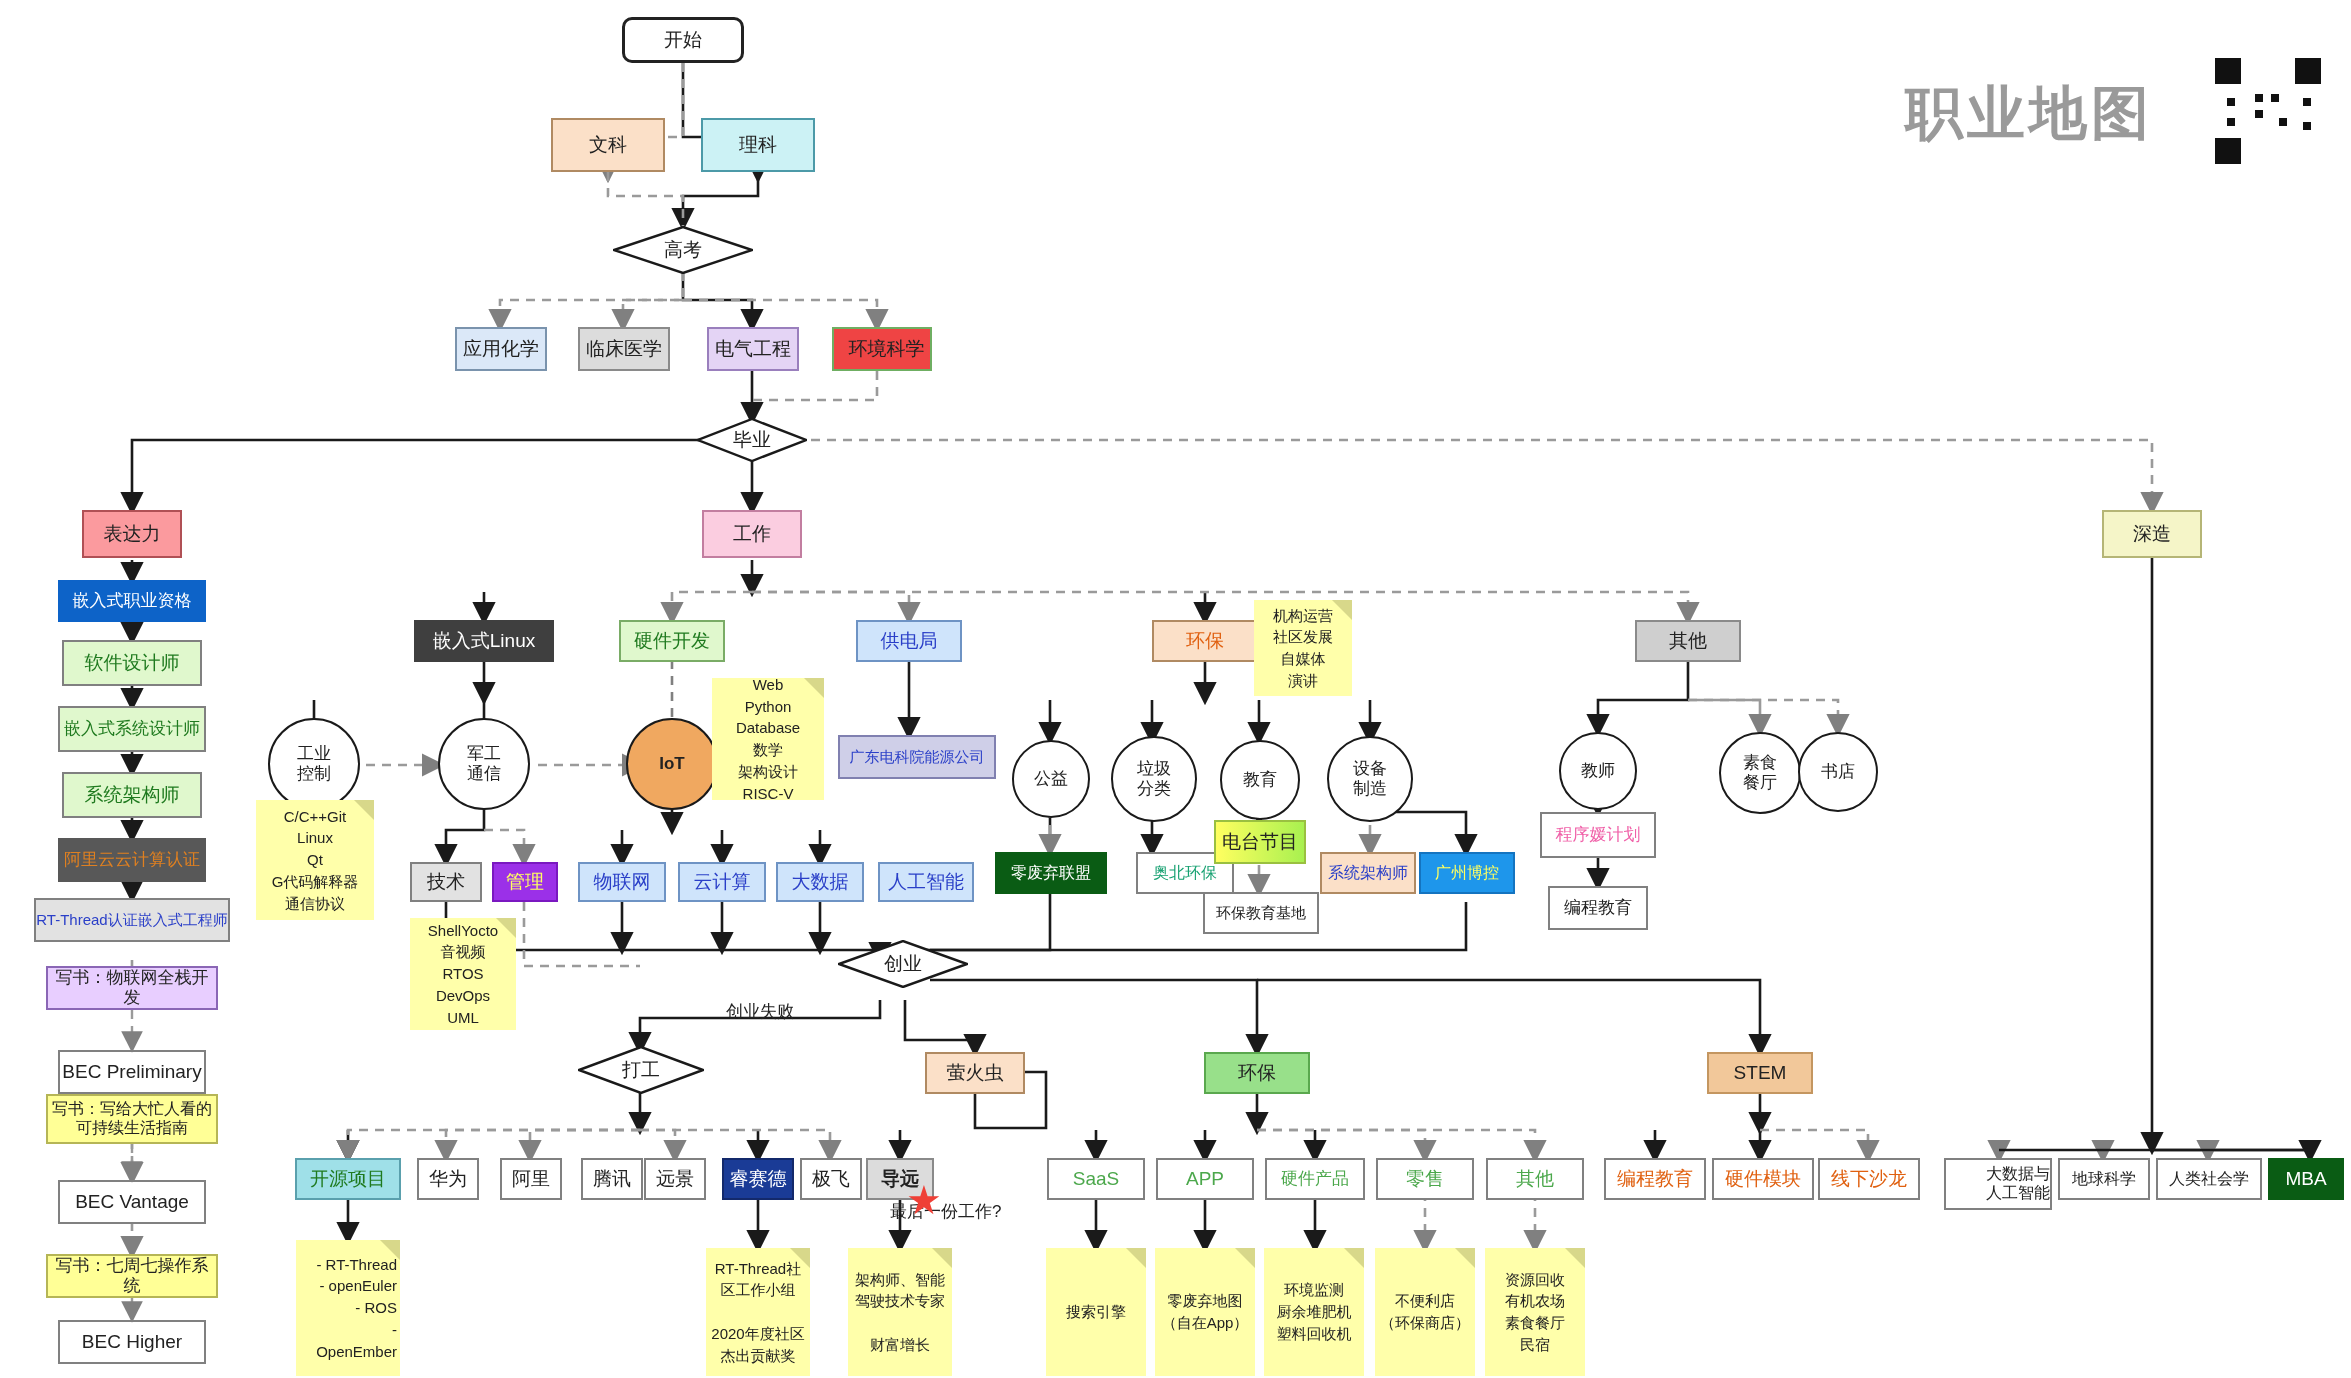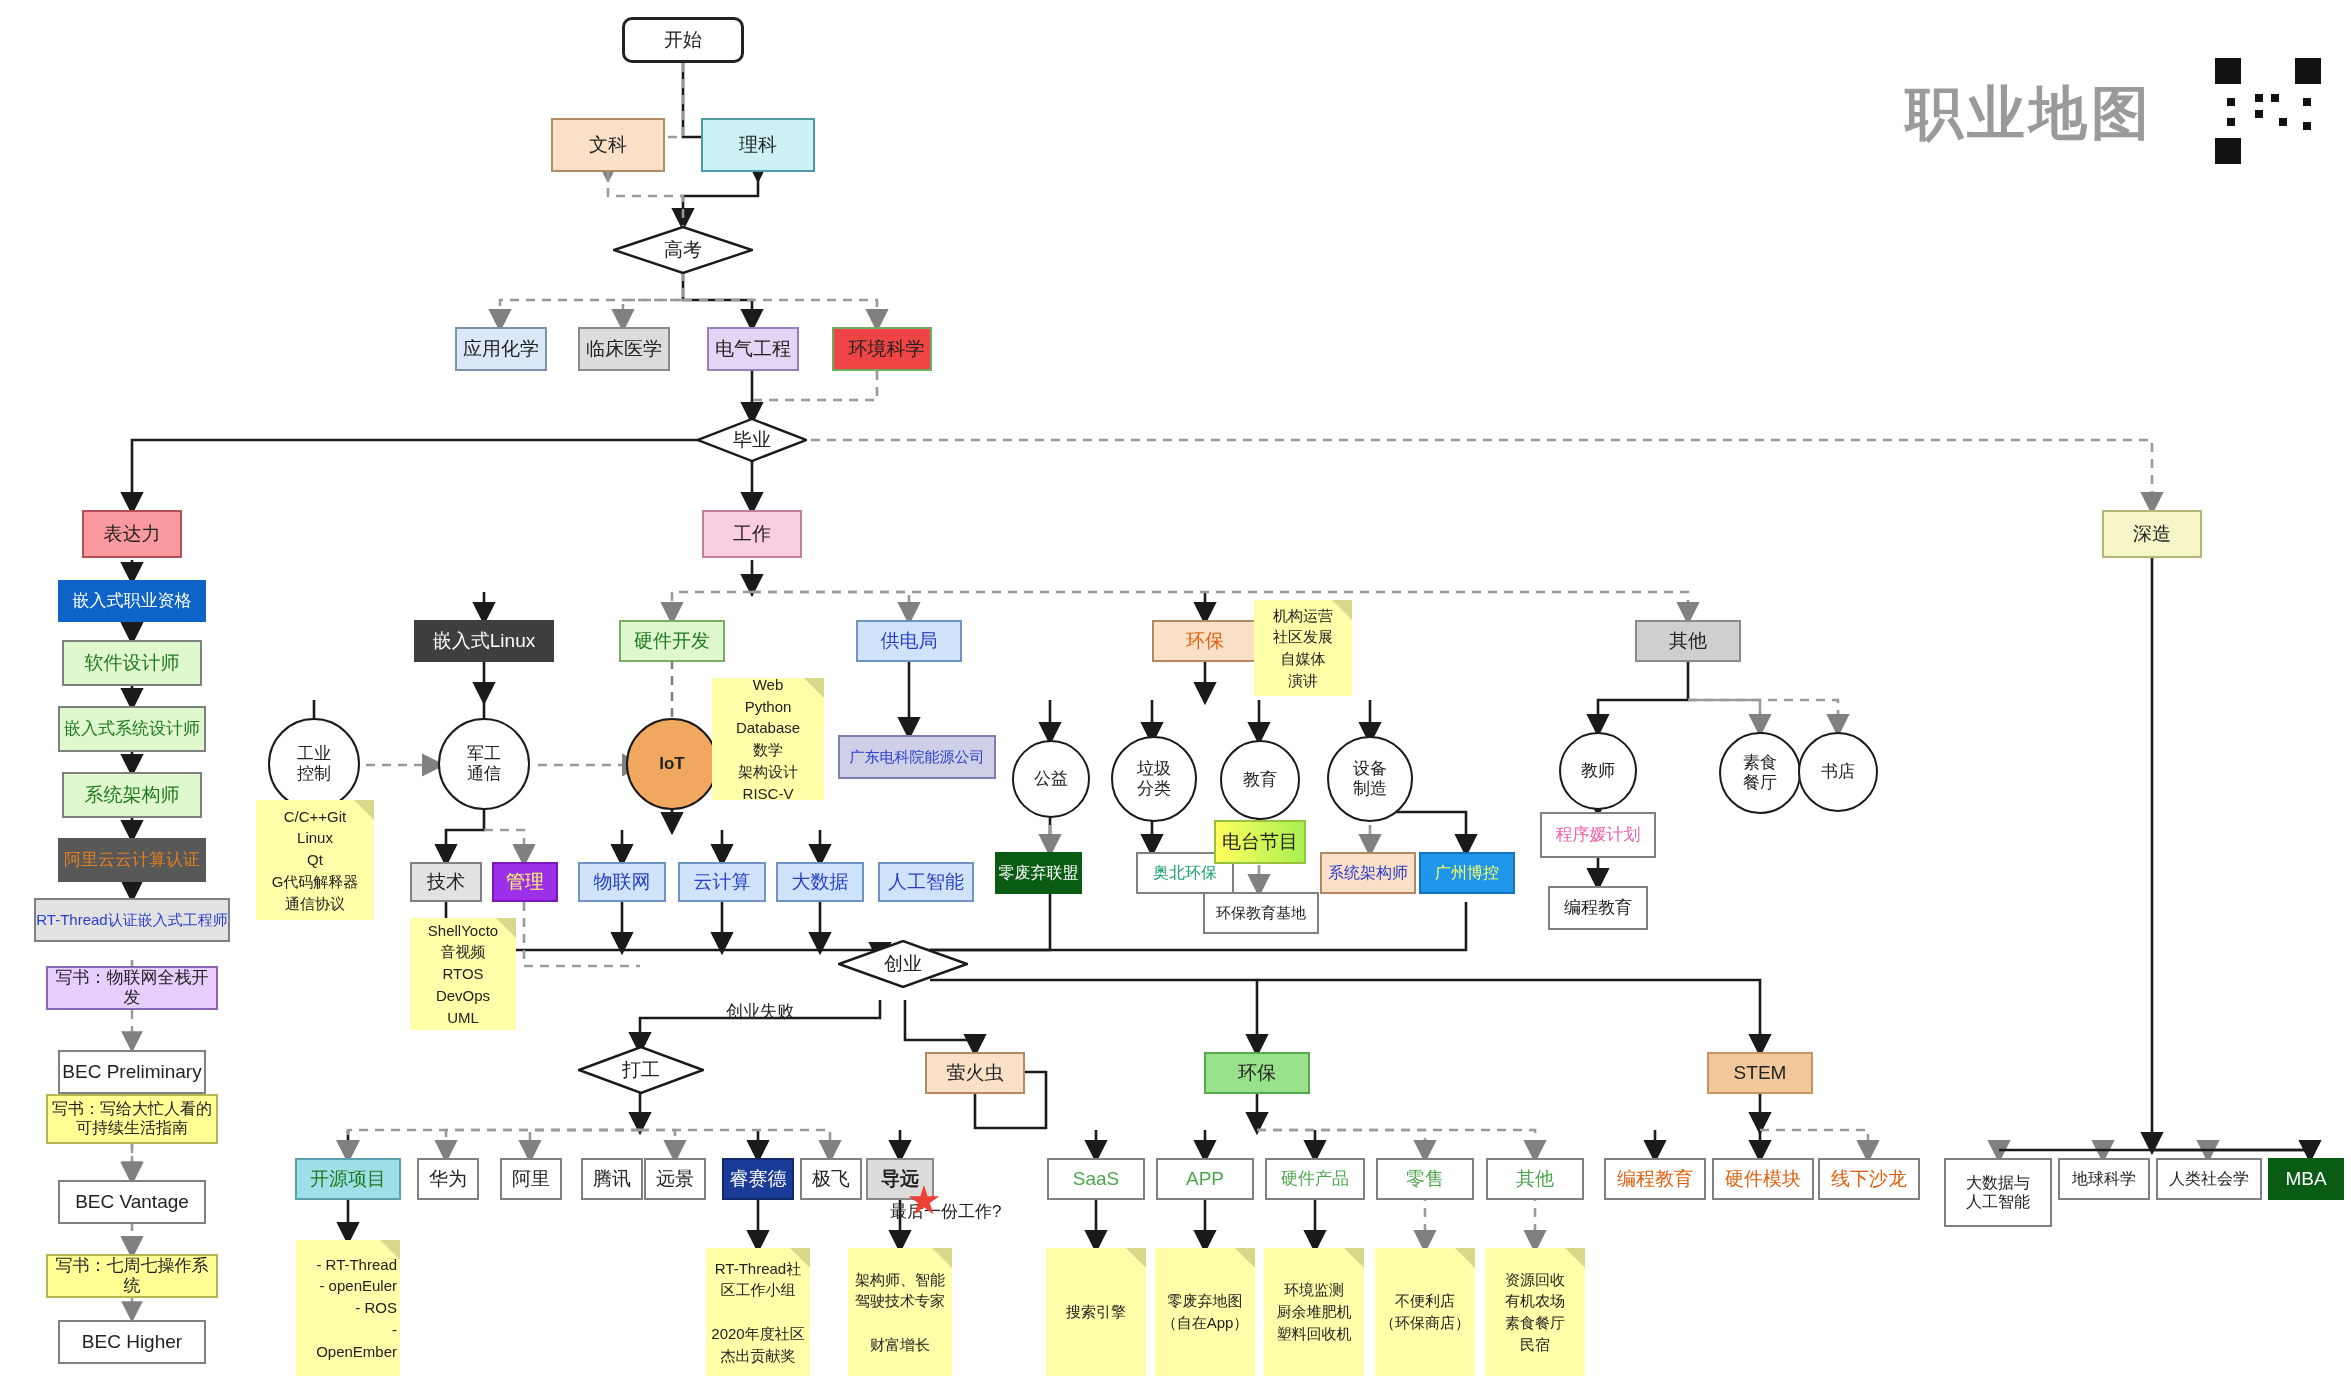--- a/index.html
+++ b/index.html
@@ -378,21 +378,21 @@
       <span>公益</span>
     </div>
   <div class="node circle" style="left:1111px;top:736px;width:86px;height:86px;white-space:pre-line;"><span>垃圾
 分类</span></div>
   <div class="node circle" style="left:1220px;top:740px;width:80px;height:80px;">
       <span>教育</span>
     </div>
   <div class="node circle" style="left:1327px;top:736px;width:86px;height:86px;white-space:pre-line;"><span>设备
 制造</span></div>
 
-  <div class="node rect" style="left:995px;top:852px;width:87px;height:42px;background:#0a5c14;border-color:#0a5c14;color:#ffffff;font-size:16px;">
+  <div class="node rect" style="left:995px;top:852px;width:112px;height:42px;background:#0a5c14;border-color:#0a5c14;color:#ffffff;font-size:16px;">
       <span>零废弃联盟</span>
     </div>
   <div class="node rect" style="left:1136px;top:852px;width:98px;height:42px;background:#fff;color:#15a070;font-size:16px;">
       <span>奥北环保</span>
     </div>
   <div class="node rect" style="left:1214px;top:820px;width:92px;height:44px;background:linear-gradient(90deg,#ffff60,#a8f050);border-color:#9ac040;color:#222;">
       <span>电台节目</span>
     </div>
   <div class="node rect" style="left:1203px;top:892px;width:116px;height:42px;background:#fff;font-size:15px;">
       <span>环保教育基地</span>
@@ -542,21 +542,21 @@
   <div class="node rect" style="left:1604px;top:1158px;width:102px;height:42px;background:#fff;color:#e06010;">
       <span>编程教育</span>
     </div>
   <div class="node rect" style="left:1712px;top:1158px;width:102px;height:42px;background:#fff;color:#e06010;">
       <span>硬件模块</span>
     </div>
   <div class="node rect" style="left:1818px;top:1158px;width:102px;height:42px;background:#fff;color:#e06010;">
       <span>线下沙龙</span>
     </div>
 
-  <div class="node rect" style="left:1944px;top:1158px;width:108px;height:69px;background:#fff;font-size:16px;white-space:pre-line;"><span>大数据与
+  <div class="node rect" style="left:1944px;top:1158px;width:108px;height:52px;background:#fff;font-size:16px;white-space:pre-line;justify-content:flex-end;"><span>大数据与
 人工智能</span></div>
   <div class="node rect" style="left:2058px;top:1158px;width:92px;height:42px;background:#fff;font-size:16px;">
       <span>地球科学</span>
     </div>
   <div class="node rect" style="left:2156px;top:1158px;width:106px;height:42px;background:#fff;font-size:16px;">
       <span>人类社会学</span>
     </div>
   <div class="node rect" style="left:2268px;top:1158px;width:76px;height:42px;background:#0a5c14;border-color:#0a5c14;color:#ffffff;">
       <span>MBA</span>
     </div>

